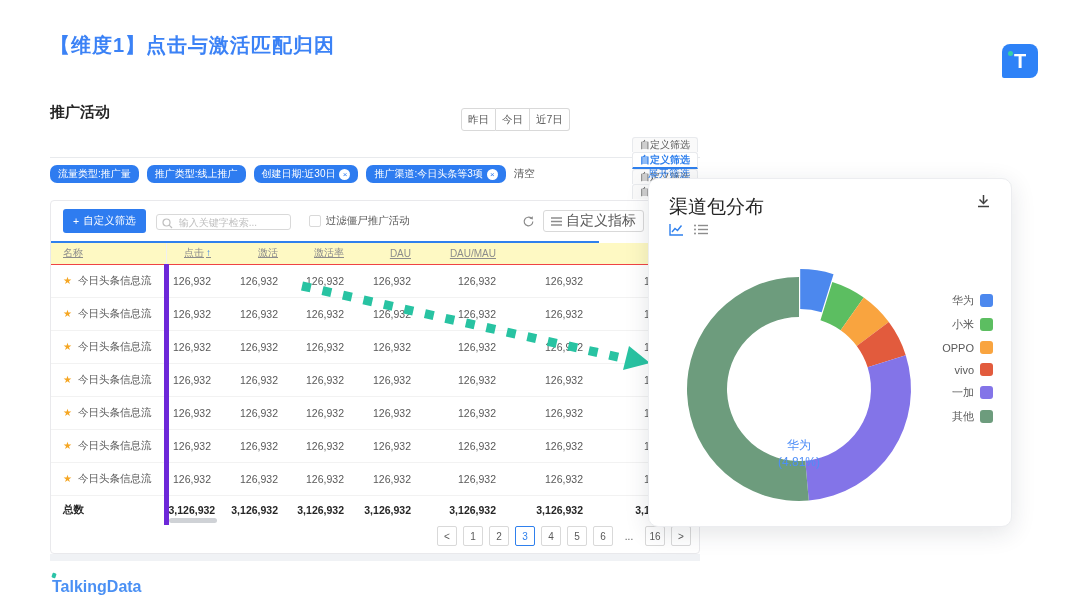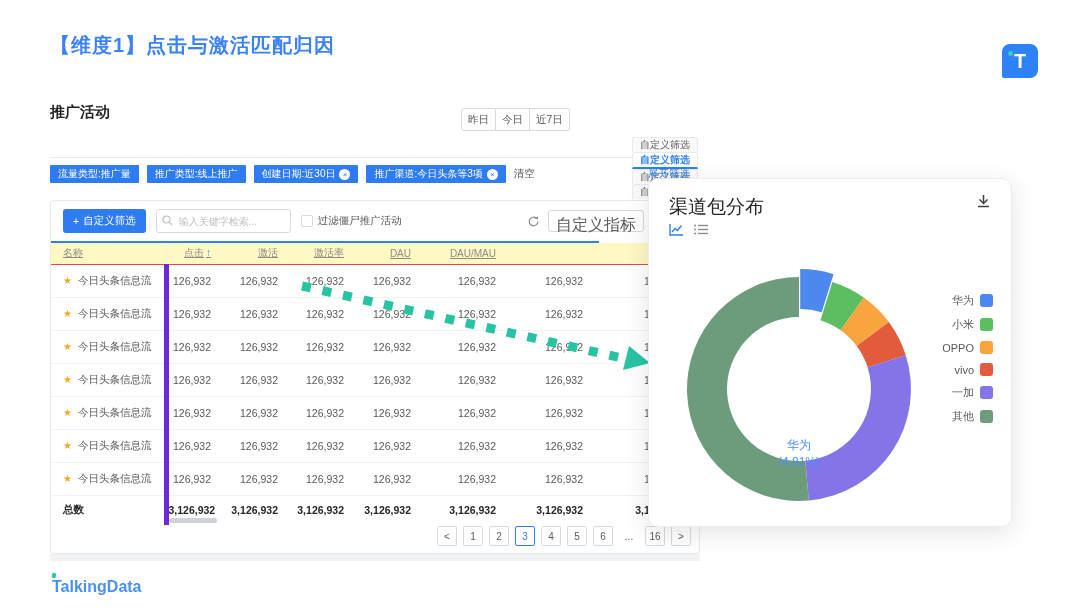--- a/index.html
+++ b/index.html
@@ -31,43 +31,43 @@
   .tabs { position:absolute; left:50px; top:137px; display:flex; align-items:flex-end; width:650px;
     border-bottom:1px solid #e8eaed; height:21px;flex-direction:column; }
   .tab { height:21px; padding:0 7px; font-size:10px; display:flex; align-items:center; border:1px solid #e8eaed;
     border-bottom:none; background:#fafafa; color:#595959; margin-right:2px; border-radius:3px 3px 0 0; cursor:pointer; }
   .tab.active { background:#fff; color:#2f80ed; border-bottom:2px solid #2f80ed; font-weight:bold; }
   .tab-add { height:20px; width:20px; border:1px solid #e8eaed; border-bottom:none; border-radius:3px 3px 0 0;
     background:#fff; color:#8c8c8c; font-size:12px; display:flex; align-items:center; justify-content:center; cursor:pointer; }
 
   
   .chips { position:absolute; left:50px; top:165px; display:flex; align-items:center; gap:8px; }
-  .chip { height:18px; background:#2e7cf0; color:#fff; font-size:10px; border-radius:1px; padding:0 8px;
+  .chip { height:18px; background:#2e7cf0; color:#fff; font-size:10px; border-radius:7px; padding:0 8px;
     display:flex; align-items:center; gap:4px; cursor:pointer; }
   .chip .x { width:11px; height:11px; border:1px solid rgba(255,255,255,.9); border-radius:50%; font-size:8px;
     line-height:9px; text-align:center; color:#2e7cf0; background:#fff; }
   .clear-link { font-size:10.5px; color:#595959; cursor:pointer; }
   .expand-link { position:absolute; left:648px; top:167px; font-size:10.5px; color:#2f80ed; z-index:1; cursor:pointer; }
 
   
   .panel { position:absolute; left:50px; top:200px; width:650px; height:354px; background:#fff;
     border:1px solid #e9e9ec; border-radius:4px; z-index:2; overflow:hidden; }
   .toolbar { position:absolute; left:0; top:0; width:100%; height:40px; display:flex; align-items:center; padding:0 12px; gap:10px; }
   .btn-primary { height:24px; background:#2e7cf0; color:#fff; font-size:10.5px; border:none; border-radius:3px;
     padding:0 10px; display:flex; align-items:center; gap:4px; cursor:pointer; }
   .search-wrap { position:relative; }
-  .search-wrap input { width:135px; height:24px; border:1px solid #d9d9d9; border-radius:3px; font-size:10px;
+  .search-wrap input { width:135px; height:16px; border:1px solid #d9d9d9; border-radius:3px; font-size:10px;
     padding:0 6px 0 22px; color:#595959; font-family:inherit; }
   .search-wrap input::placeholder { color:#bfbfbf; }
   .search-wrap svg { position:absolute; left:6px; top:6px; }
-  .check-group { display:flex; align-items:center; gap:5px; font-size:10.5px; color:#595959; cursor:pointer; }
+  .check-group { display:flex; align-items:center; gap:5px; font-size:10.5px; color:#595959; cursor:pointer;margin-left:8px; }
   .checkbox { width:12px; height:12px; border:1px solid #d9d9d9; border-radius:2px; background:#fff; }
   .toolbar-right { position:absolute; right:55px; top:9px; display:flex; align-items:center; gap:8px; }
-  .btn-metrics { height:22px; border:1px solid #d9d9d9; border-radius:3px; background:#fff; font-size:16px;
-    color:#595959; padding:0 7px; display:flex; align-items:center; gap:4px; cursor:pointer;flex-direction:column; }
+  .btn-metrics { height:22px; border:1px solid #d9d9d9; border-radius:3px; background:#fff; font-size:14px;
+    color:#595959; padding:0 7px; display:flex; align-items:center; gap:4px; cursor:pointer; }
   .toolbar-underline { position:absolute; left:0; top:40px; width:548px; height:2px; background:#2f80ed; }
 
   table.data { position:absolute; left:0; top:42px; border-collapse:collapse; table-layout:fixed; width:645px; }
   table.data th { height:21px; background:#fef9c3; font-size:10px; font-weight:normal; color:#8c8c8c;
     text-align:right; padding-right:10px; border-bottom:1px solid #ef4444;text-decoration:underline; }
   table.data th:first-child { text-align:left; padding-left:12px; border-right:1px solid #f0f0f0; }
   table.data td { height:33px; font-size:10.5px; color:#595959; text-align:right; padding-right:10px;
     border-bottom:1px solid #f2f2f2; white-space:nowrap; }
   table.data td:first-child { text-align:left; padding-left:12px; border-right:5px solid #6d28d9; }
   table.data td:last-child, table.data th:last-child { padding-right:14px; }

